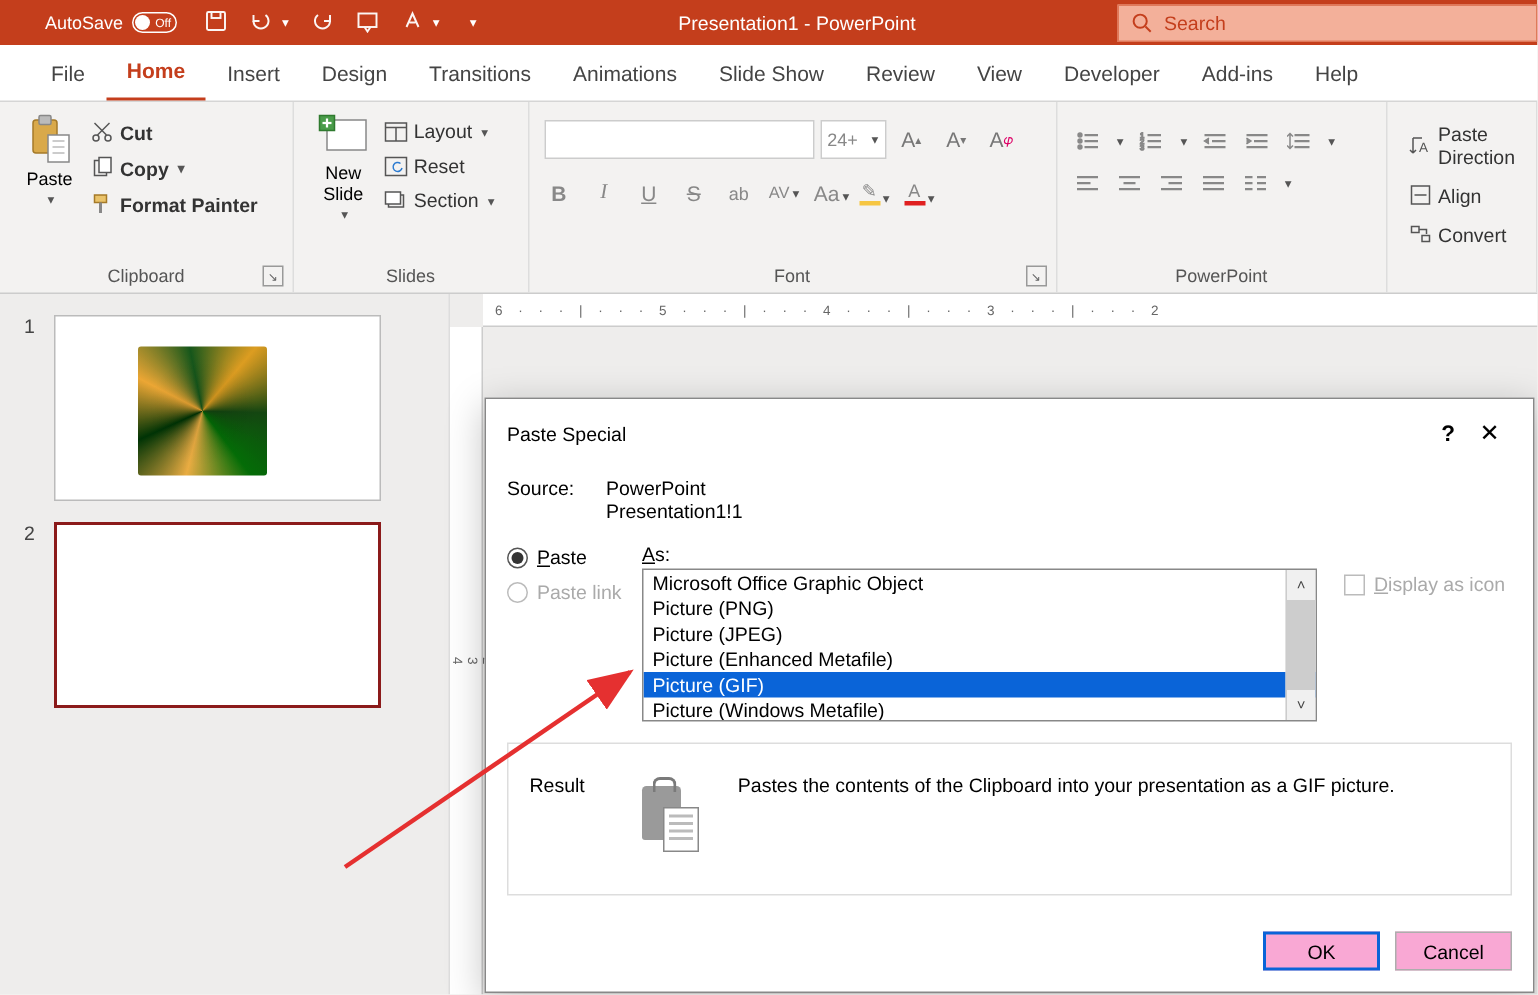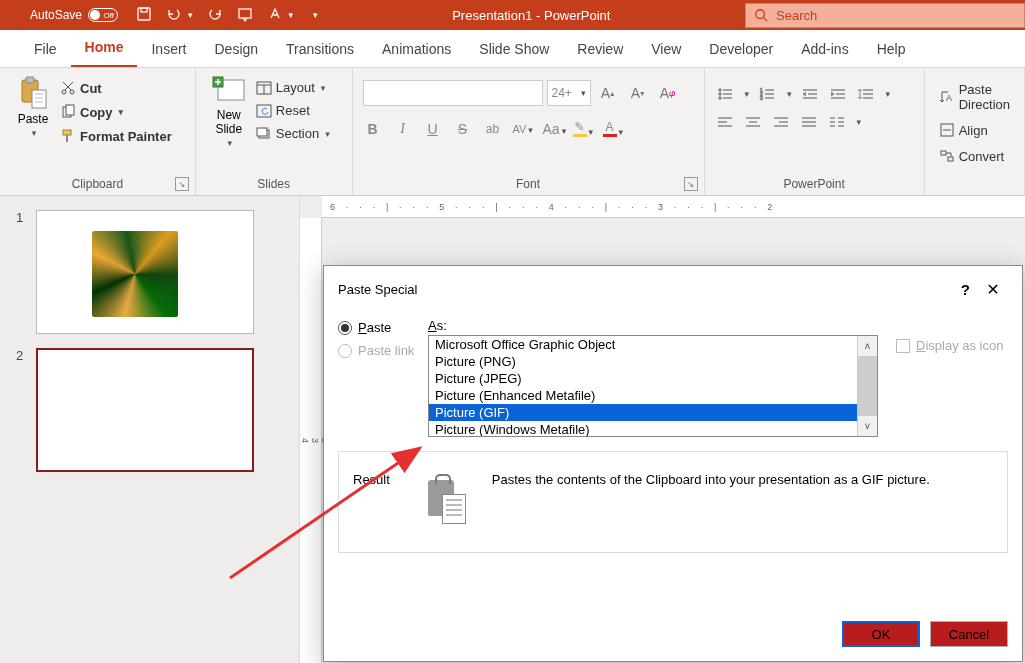--- a/index.html
+++ b/index.html
@@ -98,21 +98,21 @@
 .list-item { padding:0px 6px; line-height:17px; font-size:13px; }
 .list-item.sel { background:#0a64d8; color:#fff; }
 .checkbox { width:14px; height:14px; border:1px solid #555; }
 .result { border:1px solid #ddd; margin-top:14px; padding:20px 14px 24px; display:flex; gap:24px; position:relative; }
 .result-icon { width:40px; height:48px; position:relative; margin-top:8px; margin-left:14px; }
 .result-icon .clip { position:absolute; left:0; top:0; width:26px; height:36px; background:#9a9a9a; border-radius:3px 3px 2px 2px; }
 .result-icon .clip::before { content:''; position:absolute; top:-6px; left:7px; width:12px; height:8px; border:2px solid #7a7a7a; border-bottom:none; border-radius:5px 5px 0 0; }
 .result-icon .page { position:absolute; left:14px; top:14px; width:24px; height:30px; background:#fff; border:1px solid #888; }
 .result-icon .page::after { content:''; position:absolute; top:4px; left:3px; right:3px; height:2px; background:#bbb; box-shadow: 0 5px 0 #bbb, 0 10px 0 #bbb, 0 15px 0 #bbb; }
 .dlg-buttons { position:absolute; right:14px; bottom:14px; display:flex; gap:10px; }
-.winbtn { width:78px; height:26px; background:#b91c1c; border:1px solid #adadad; font-size:13px; cursor:pointer; }
+.winbtn { width:78px; height:26px; background:#f9a8d4; border:1px solid #adadad; font-size:13px; cursor:pointer; }
 .winbtn.primary { border:2px solid #0a64d8; }
 
 
 .ul { text-decoration: underline; }
 
 
 .arrow-anno { position:absolute; left:235px; top:435px; width:195px; height:4px; pointer-events:none; }
 
 </style>
 </head>
@@ -449,20 +449,27 @@
 
 <div class="dialog">
   <div class="dlg-title">
     <span>Paste Special</span>
     <div style="display:flex;gap:8px;align-items:center">
       <span style="font-size:15px;font-weight:bold">?</span>
       <span class="dlg-close">✕</span>
     </div>
   </div>
   <div class="dlg-body">
+    <div class="dlg-src">
+      <span class="lbl">Source:</span>
+      <span>
+        <span>PowerPoint</span><br>
+        <span>Presentation1!1</span>
+      </span>
+    </div>
     <div style="display:flex;gap:10px">
       <div style="width:80px">
         <div class="radio-row">
           <span class="radio sel"></span>
           <span><span class="ul">P</span>aste</span>
         </div>
         <div class="radio-row">
           <span class="radio disabled"></span>
           <span class="radio-label disabled">Paste link</span>
         </div>

